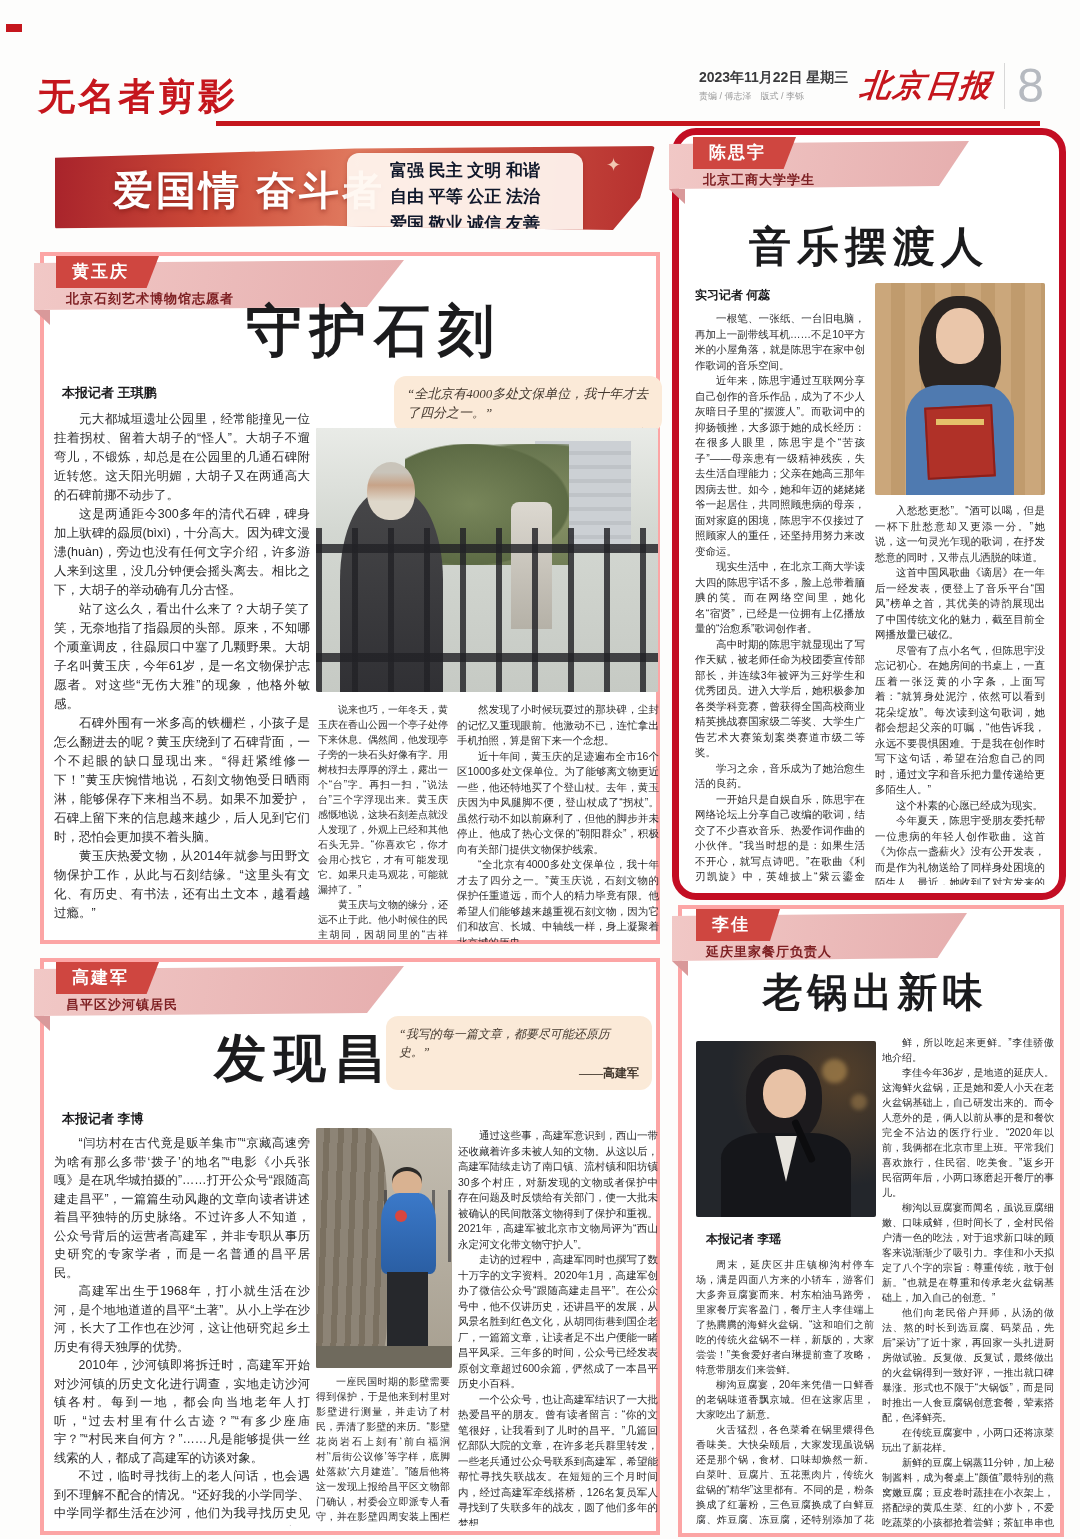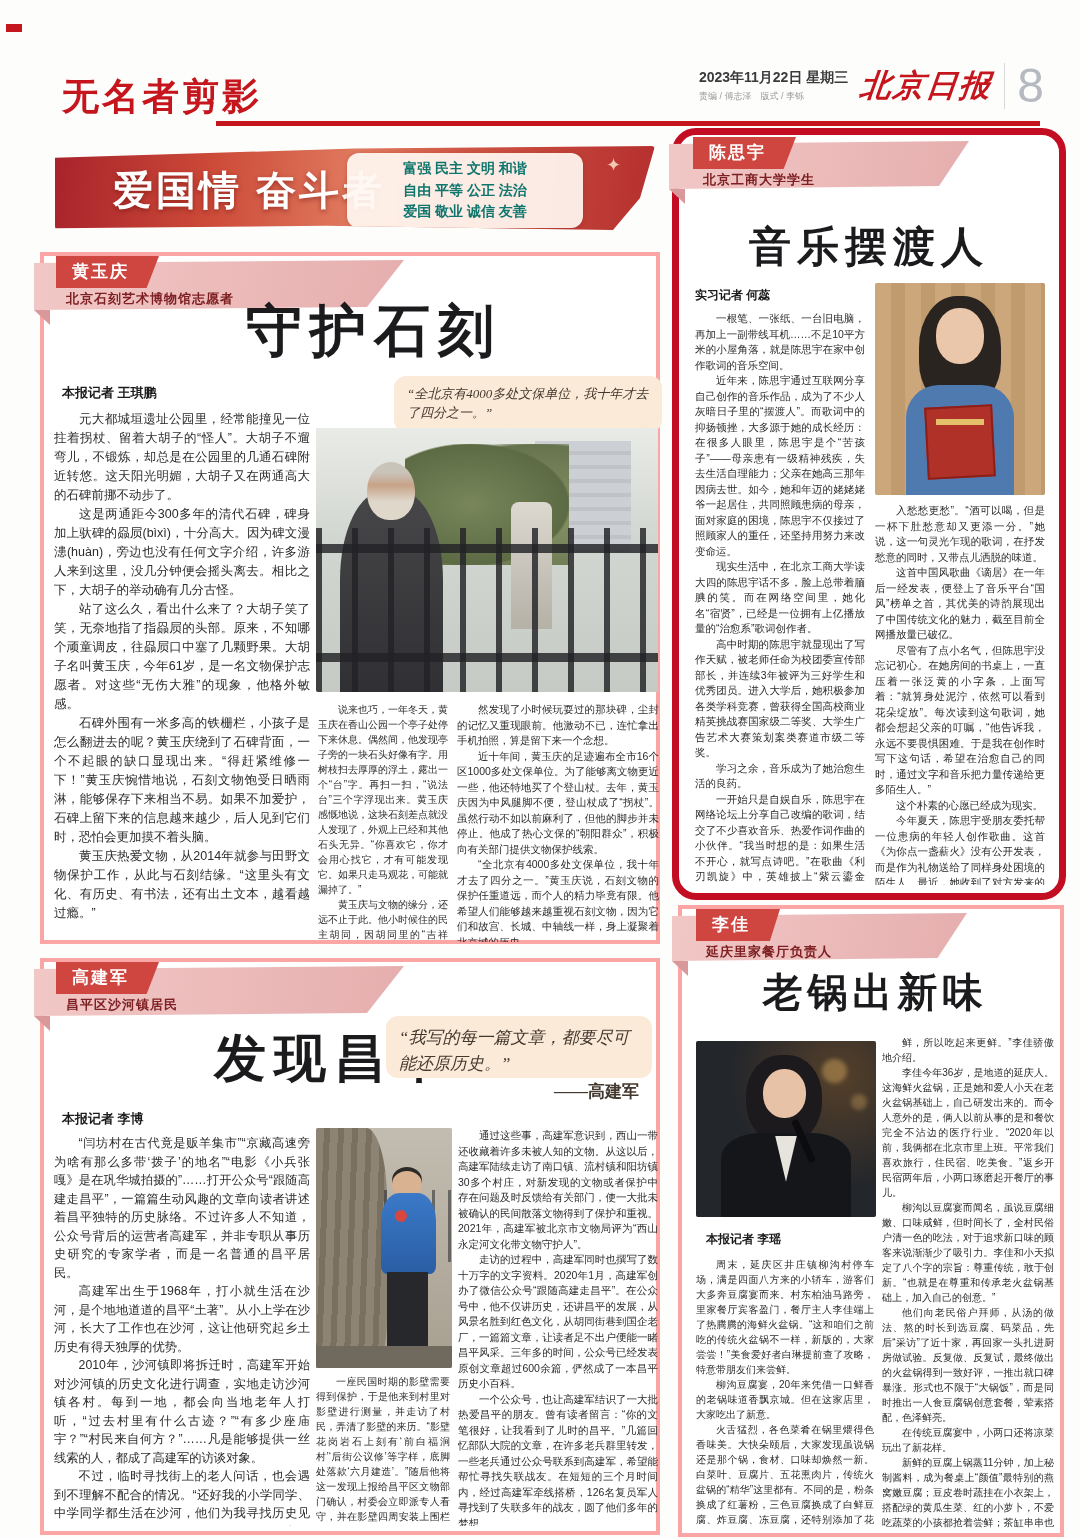--- a/index.html
+++ b/index.html
@@ -1,34 +1,34 @@
 <!DOCTYPE html>
 <html><head>
 <meta charset="utf-8">
 <style>
   html,body{margin:0;padding:0;background:#ececea;}
   .page{position:relative;width:1080px;height:1539px;margin:0 auto;background:#fdfdfc;overflow:hidden;
         font-family:"Liberation Sans",sans-serif;color:#2b2b2d;}
   .abs{position:absolute;}
   
-  .section-label{font-size:37px;font-weight:900;color:#c5161d;letter-spacing:3px;margin-left:24px;}
+  .section-label{font-size:37px;font-weight:900;color:#c5161d;letter-spacing:3px;}
   .rule{background:#c5161d;}
   .date-line{font-size:14px;font-weight:bold;color:#3a3a3c;text-align:right;}
   .credits{font-size:9px;color:#9a9a9a;text-align:left;margin-top:3px;}
   .paper-name{font-size:31px;color:#c5161d;font-weight:900;font-style:italic;
               font-family:"Liberation Serif",serif;letter-spacing:2px;transform:skewX(-6deg);}
   .vline{width:1px;height:46px;background:#d8d8d8;}
   .page-num{font-size:48px;color:#b6bac0;font-weight:400;line-height:1;}
   
   .banner{background:linear-gradient(95deg,#a8232b,#cc4a38 26%,#e07a5f 50%,#cf5544 68%,#b52f2e 100%);
           clip-path:polygon(0 14%,50% 3%,100% 0,97.5% 62%,93% 100%,45% 95%,0 98%);border-radius:4px;}
   .banner-title{font-size:40px;font-weight:900;color:#fff;letter-spacing:3px;
                 text-shadow:0 2px 5px rgba(110,15,10,.55);}
-  .values-panel{background:rgba(255,248,241,.93);border-radius:12px;color:#0f766e;font-weight:bold;
-                font-size:14px;line-height:1.55;text-align:center;box-shadow:0 1px 4px rgba(120,30,20,.3);}
+  .values-panel{background:rgba(255,248,241,.93);border-radius:12px;color:#0f172a;font-weight:bold;
+                font-size:17px;line-height:1.55;text-align:center;box-shadow:0 1px 4px rgba(120,30,20,.3);}
   .star{color:rgba(255,235,210,.8);}
   
   .art{position:absolute;background:#fff;border:4px solid #fca5a5;box-sizing:border-box;}
   .art.redbox{border:7px solid #c30d23;}
   .ribbon{position:absolute;background:linear-gradient(100deg,#f1c8c6,#e6aeae);
           clip-path:polygon(0 6%,100% 0,90% 94%,0 100%);}
   .fold{position:absolute;width:0;height:0;border-left:16px solid transparent;border-top:15px solid #d9999a;}
   .tag{position:absolute;background:#cf4640;color:#fff;font-weight:bold;font-size:17px;
        padding:4px 30px 5px 16px;letter-spacing:2px;clip-path:polygon(0 0,100% 0,88% 100%,0 100%);}
   .role{position:absolute;font-size:13px;font-weight:bold;color:#7e2023;letter-spacing:1px;}
@@ -143,21 +143,21 @@
         <p class="para">今年夏天，陈思宇受朋友委托帮一位患病的年轻人创作歌曲。这首《为你点一盏薪火》没有公开发表，而是作为礼物送给了同样身处困境的陌生人。最近，她收到了对方发来的私信，讲述这首歌给自己带来的莫大感动和慰藉。“创作一首歌曲，不管报酬高低、播放多少，能给人感悟和力量，才是它真正的价值所在。”</p>
       </div>
   </div>
 
   <div class="art" style="left:40px;top:958px;width:620px;height:577px;">
     <div class="ribbon" style="left:-10px;top:4px;width:370px;height:50px;"></div>
     <div class="fold" style="left:-10px;top:54px;"></div>
     <div class="tag" style="left:12px;top:0;">高建军</div>
     <div class="role" style="left:22px;top:34px;">昌平区沙河镇居民</div>
     <div class="title" style="left:120px;top:62px;width:340px;font-size:52px;letter-spacing:8px;">发现昌平</div>
-    <div class="qbox" style="left:342px;top:54px;width:266px;height:62px;font-size:17px;line-height:1.5;">
+    <div class="qbox" style="left:342px;top:54px;width:266px;height:74px;font-size:12px;line-height:1.5;">
       <span>“我写的每一篇文章，都要尽可能还原历史。”</span>
       <div class="qattr">——高建军</div>
     </div>
     <div class="byline" style="left:18px;top:148px;font-size:13px;">本报记者 李博</div>
     <div class="col" style="left:10px;top:172px;width:256px;height:392px;font-size:12.3px;line-height:18.5px;">
         <p class="para">“闫坊村在古代竟是贩羊集市”“京藏高速旁为啥有那么多带‘拨子’的地名”“电影《小兵张嘎》是在巩华城拍摄的”……打开公众号“跟随高建走昌平”，一篇篇生动风趣的文章向读者讲述着昌平独特的历史脉络。不过许多人不知道，公众号背后的运营者高建军，并非专职从事历史研究的专家学者，而是一名普通的昌平居民。</p>
         <p class="para">高建军出生于1968年，打小就生活在沙河，是个地地道道的昌平“土著”。从小上学在沙河，长大了工作也在沙河，这让他研究起乡土历史有得天独厚的优势。</p>
         <p class="para">2010年，沙河镇即将拆迁时，高建军开始对沙河镇的历史文化进行调查，实地走访沙河镇各村。每到一地，都会向当地老年人打听，“过去村里有什么古迹？”“有多少座庙宇？”“村民来自何方？”……凡是能够提供一丝线索的人，都成了高建军的访谈对象。</p>
         <p class="para">不过，临时寻找街上的老人问话，也会遇到不理解不配合的情况。“还好我的小学同学、中学同学都生活在沙河，他们为我寻找历史见证者提供了很多帮助。”在同学的帮助下，高建军找到了一位89岁的赵姓老人，老人讲起了制作滴水毡子的手艺，“希望能把这份属于沙河的记忆留住。”高建军说。</p>
       </div>

